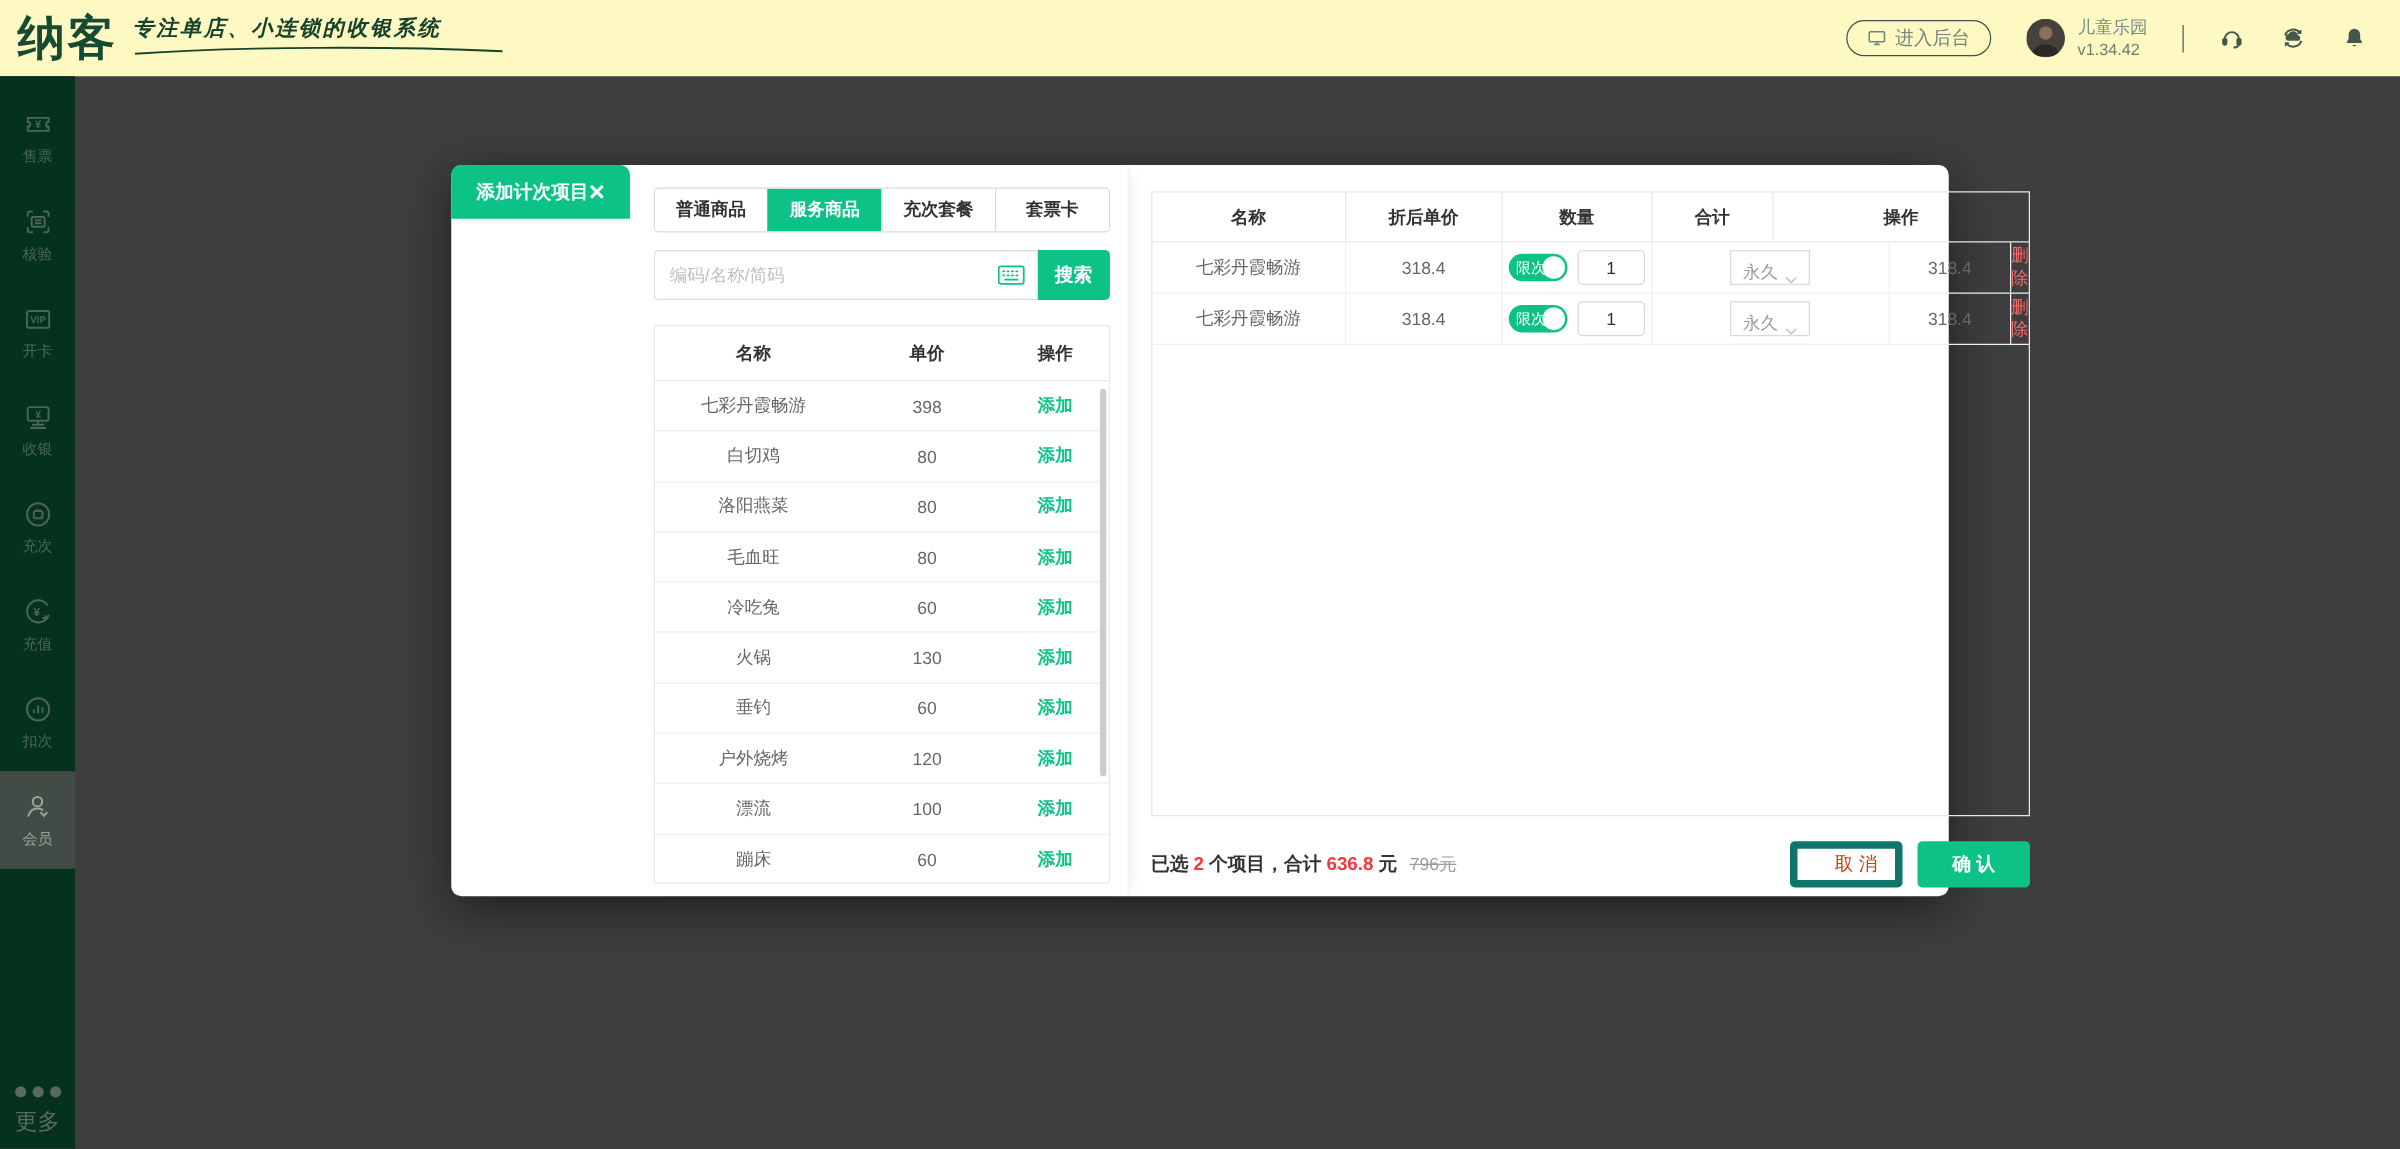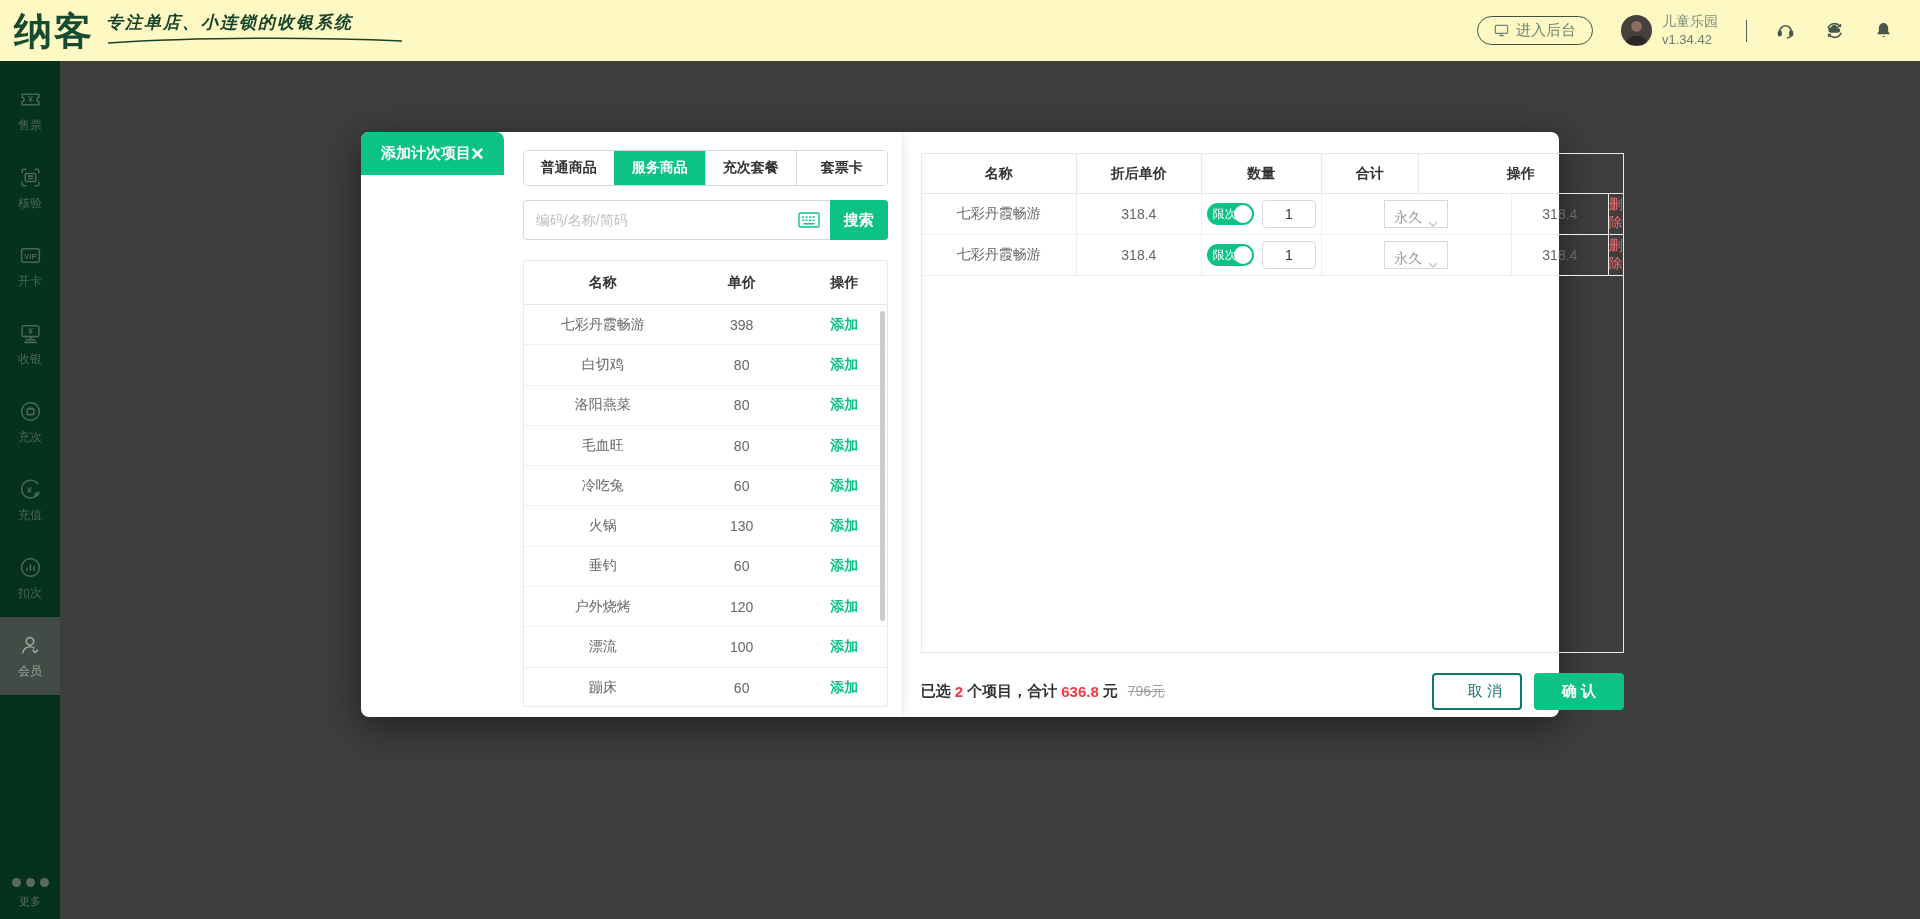--- a/index.html
+++ b/index.html
@@ -28,21 +28,21 @@
   .divider-v { width:1px; height:22px; background:#4d6055; }
   .top-icon { width:21px; height:21px; color:#46584c; cursor:pointer; }
   
   .sidebar { position:absolute; top:61px; left:0; bottom:0; width:60px; background:#05321f;
     padding-top:10px; display:flex; flex-direction:column; }
   .side-item { height:78px; display:flex; flex-direction:column; align-items:center; justify-content:center;
     gap:5px; color:#4c6655; font-size:12px; cursor:pointer; flex:none; }
   .side-item svg { width:25px; height:25px; }
   .side-item.active { background:#434b46; color:#99a39a; }
   .side-more { position:absolute; bottom:10px; left:0; width:60px; display:flex; flex-direction:column;
-    align-items:center; gap:7px; color:#5a6a60; font-size:11px; cursor:pointer; }
+    align-items:center; gap:7px; color:#5a6a60; font-size:18px; cursor:pointer; }
   .dots { display:flex; gap:5px; }
   .dots i { width:9px; height:9px; border-radius:50%; background:#5a6a60; }
   
   .modal { position:absolute; left:361px; top:132px; width:1198px; height:585px; background:#fff;
     border-radius:8px; box-shadow:0 10px 40px rgba(0,0,0,.5); display:flex; }
   .modal-header { height:43px; flex:none; background:#0cc287; border-radius:8px 8px 0 0;
     display:flex; align-items:center; justify-content:space-between; padding:0 20px; }
   .modal-title { color:#fff; font-size:15px; font-weight:bold; }
   .modal-close { color:#fff; font-size:22px; line-height:1; cursor:pointer; font-weight:bold; }
   .modal-body { flex:1; display:flex; min-height:0; }
@@ -92,21 +92,21 @@
     justify-content:center; gap:6px; font-size:14px; color:#999; cursor:pointer; }
   .vselect svg { width:10px; height:6px; color:#c0c4cc; }
   .del-link { color:#f56c6c; cursor:pointer; }
   .footer-row { display:flex; align-items:center; justify-content:space-between; margin-top:20px;gap:12px; }
   .summary { font-size:15px; font-weight:bold; color:#333; display:flex; align-items:center; gap:4px; }
   .red { color:#f5393e; }
   .orig-price { color:#9c9c9c; font-size:14px; font-weight:normal; text-decoration:line-through; margin-left:6px; }
   .btn-group { display:flex; }
   .btn { width:90px; height:37px; border-radius:4px; font-size:15px; display:flex; align-items:center;
     justify-content:center; cursor:pointer; }
-  .btn-cancel { background:#fff; border:2px solid #0f766e; color:#0f766e;padding-left:16px; }
+  .btn-cancel { background:#fff; border:6px solid #0f766e; color:#c2410c;padding-left:16px; }
   .btn-confirm { background:#0cc287; border:none; color:#fff; font-weight:bold; margin-left:12px; }
 </style>
 </head>
 <body>
 
 <div class="topbar">
   <div class="logo-wrap">
     <div class="logo-text">纳客</div>
     <div class="slogan-wrap">
       <div class="slogan">专注单店、小连锁的收银系统</div>

